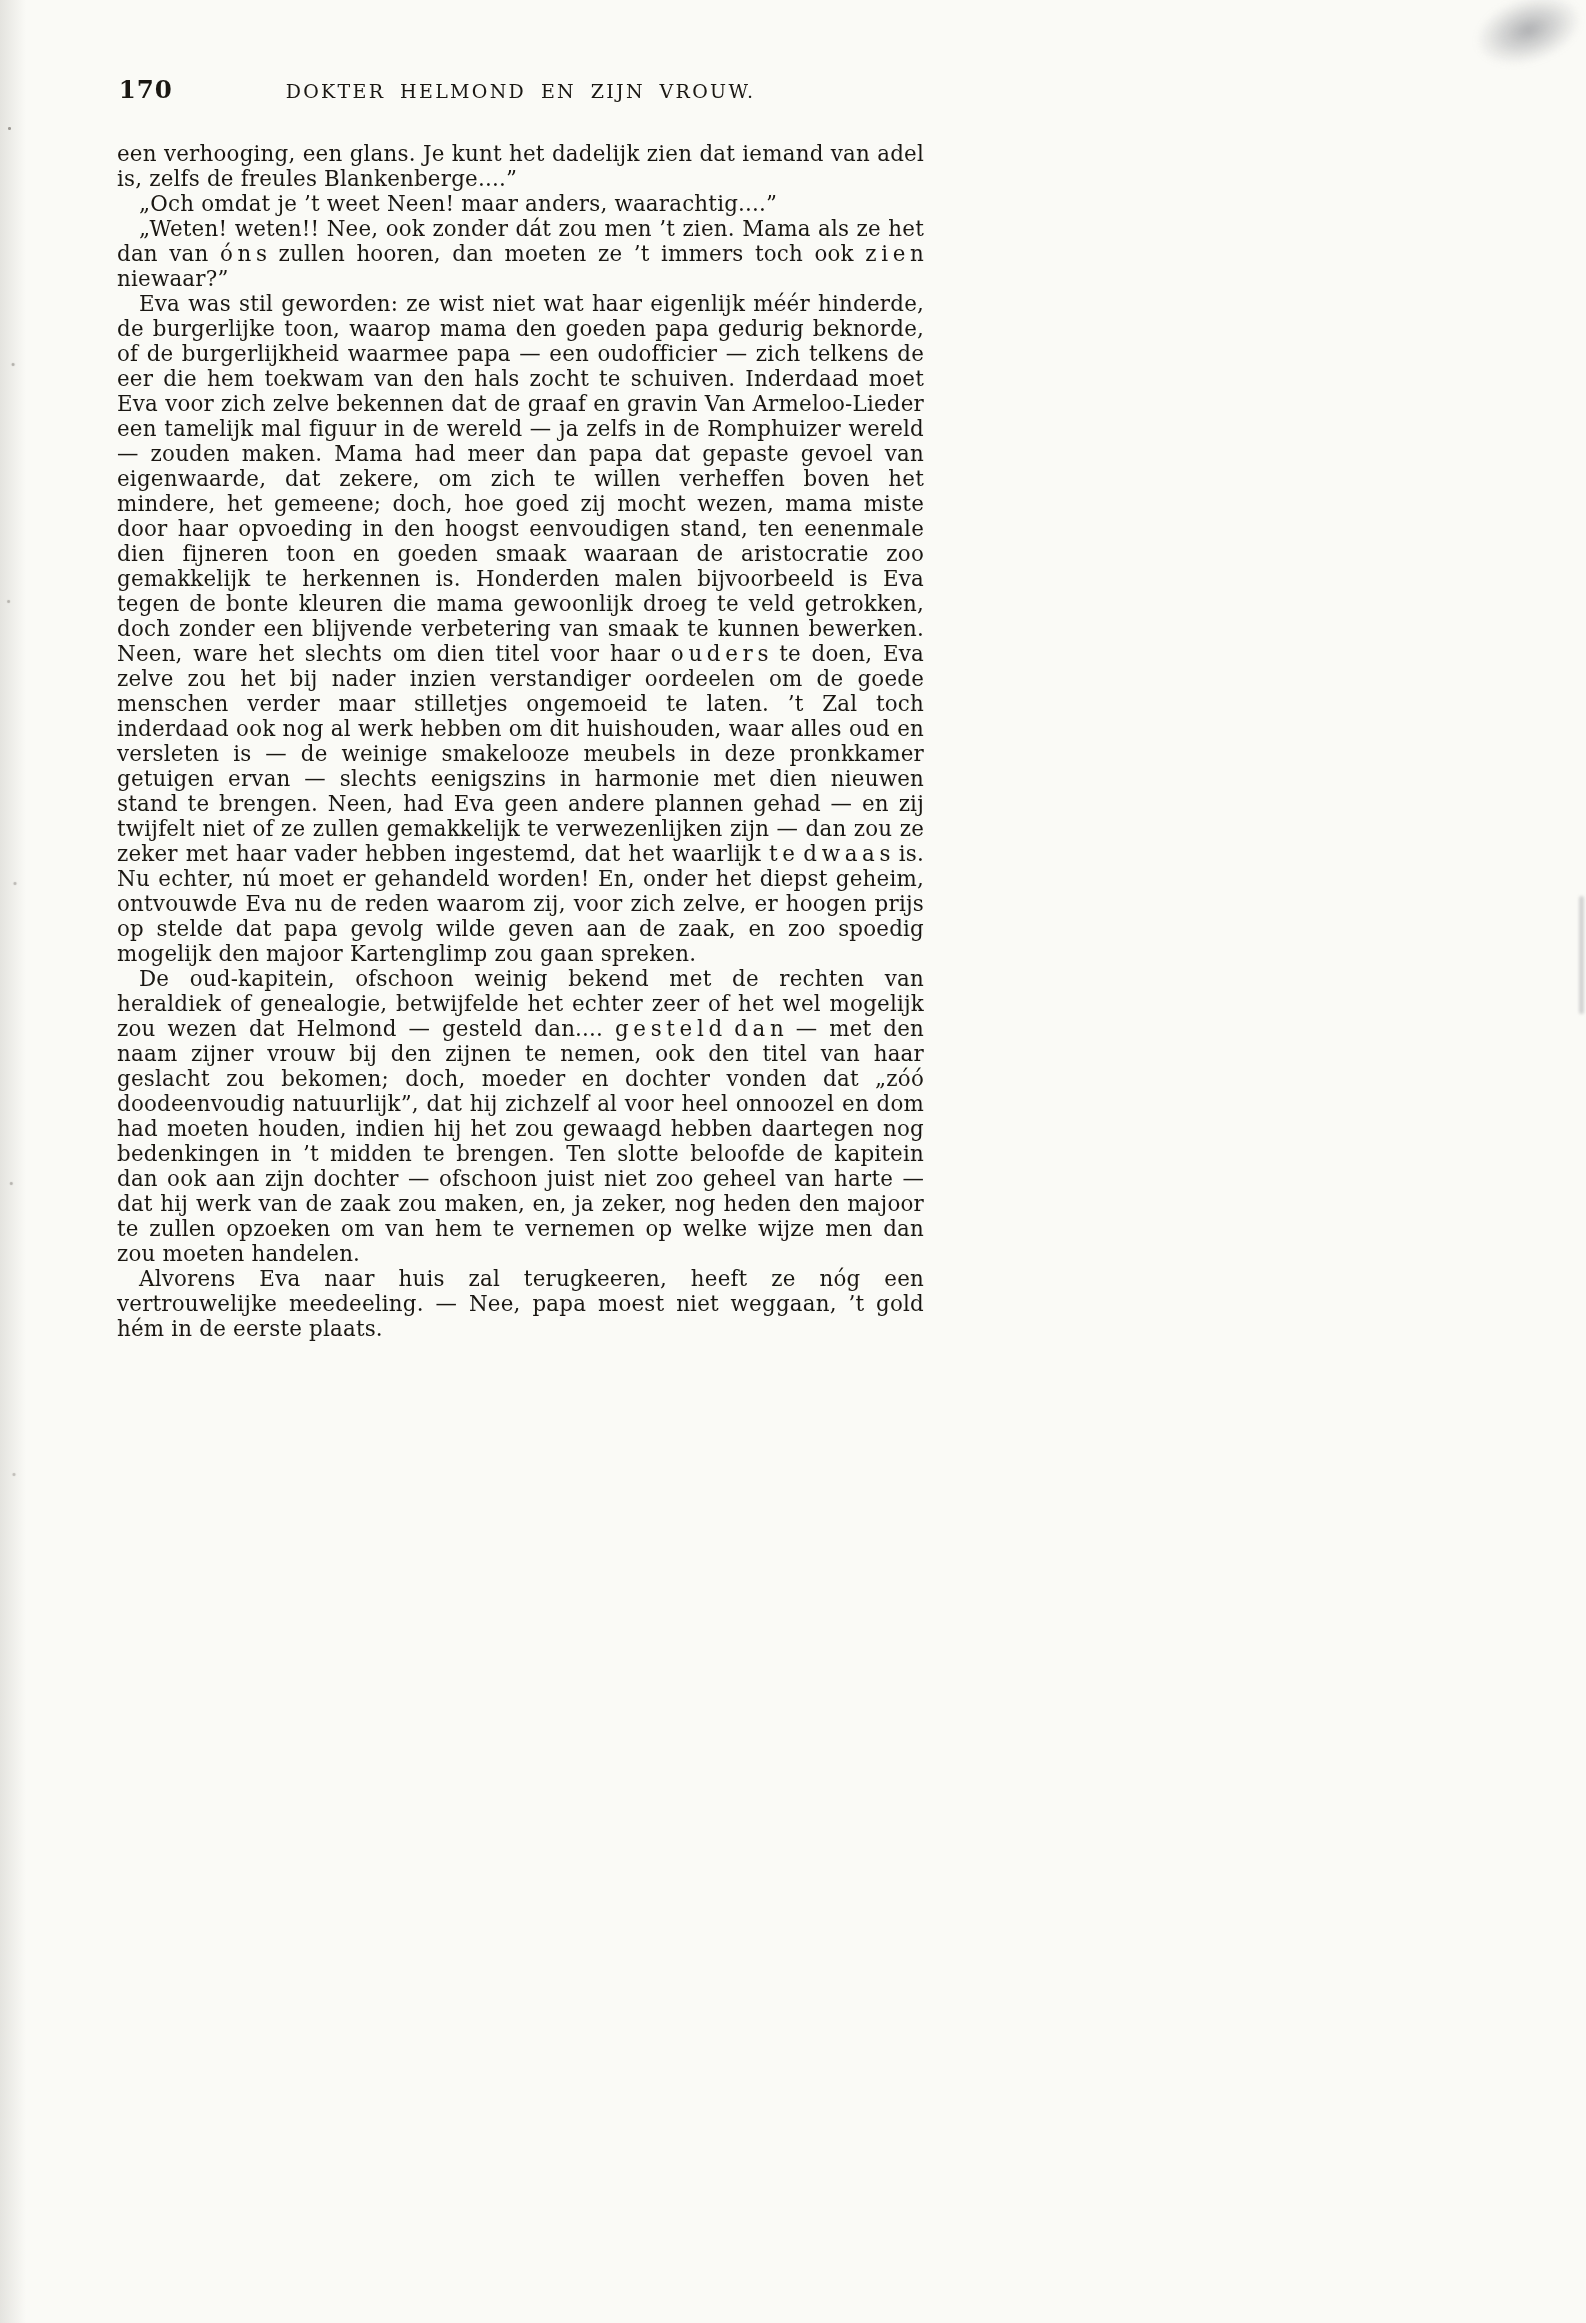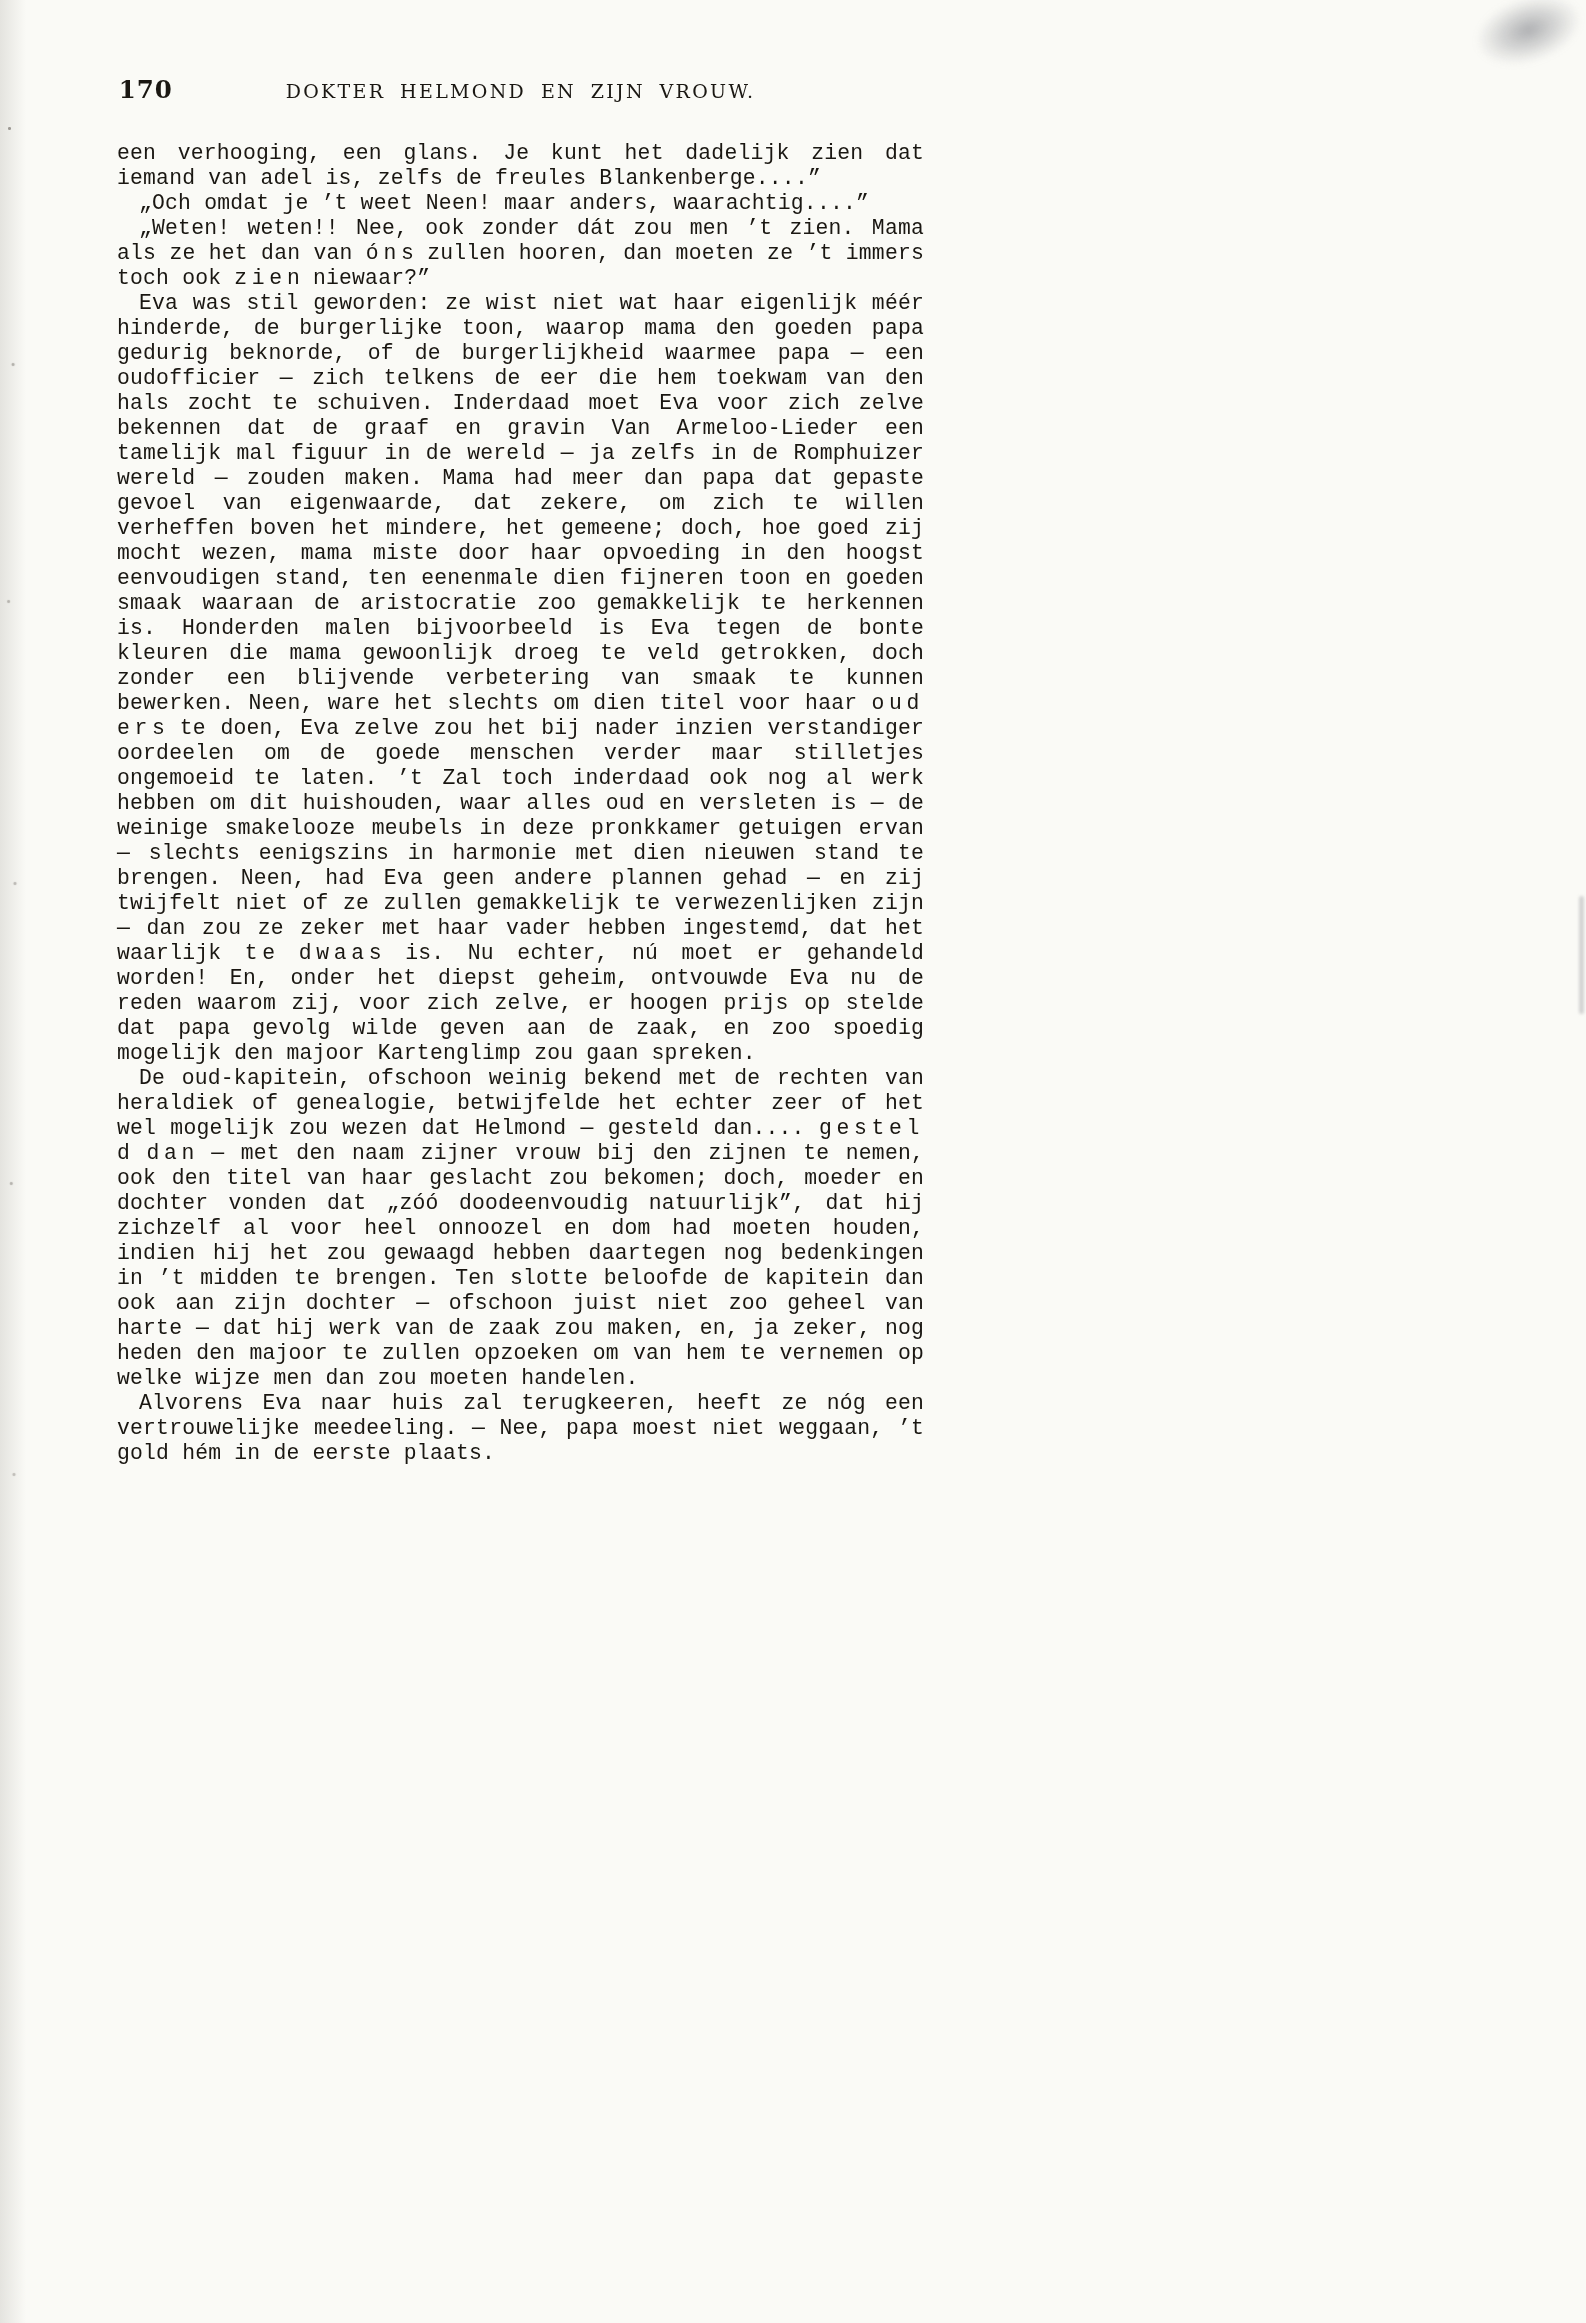--- a/index.html
+++ b/index.html
@@ -58,21 +58,21 @@
     font-size: 19px; font-weight: normal;
     letter-spacing: 2.3px; word-spacing: 6.4px;
     padding-top: 4.5px;
   }
   .body-text {
     font-size: 21.4px;
     line-height: 25px;
     text-align: justify;
     letter-spacing: 0.2px;
   }
-  .body-text p { margin: 0; text-indent: 22px; font-family: Liberation Mono, monospace; }
+  .body-text p { margin: 0; text-indent: 22px; }
   .body-text p.noindent { text-indent: 0; }
 </style>
 </head>
 <body>
 
 <div class="page">
 
   <div class="gutter-shadow"></div>
   <div class="specks"></div>
   <div class="smudge-top-right"></div>

